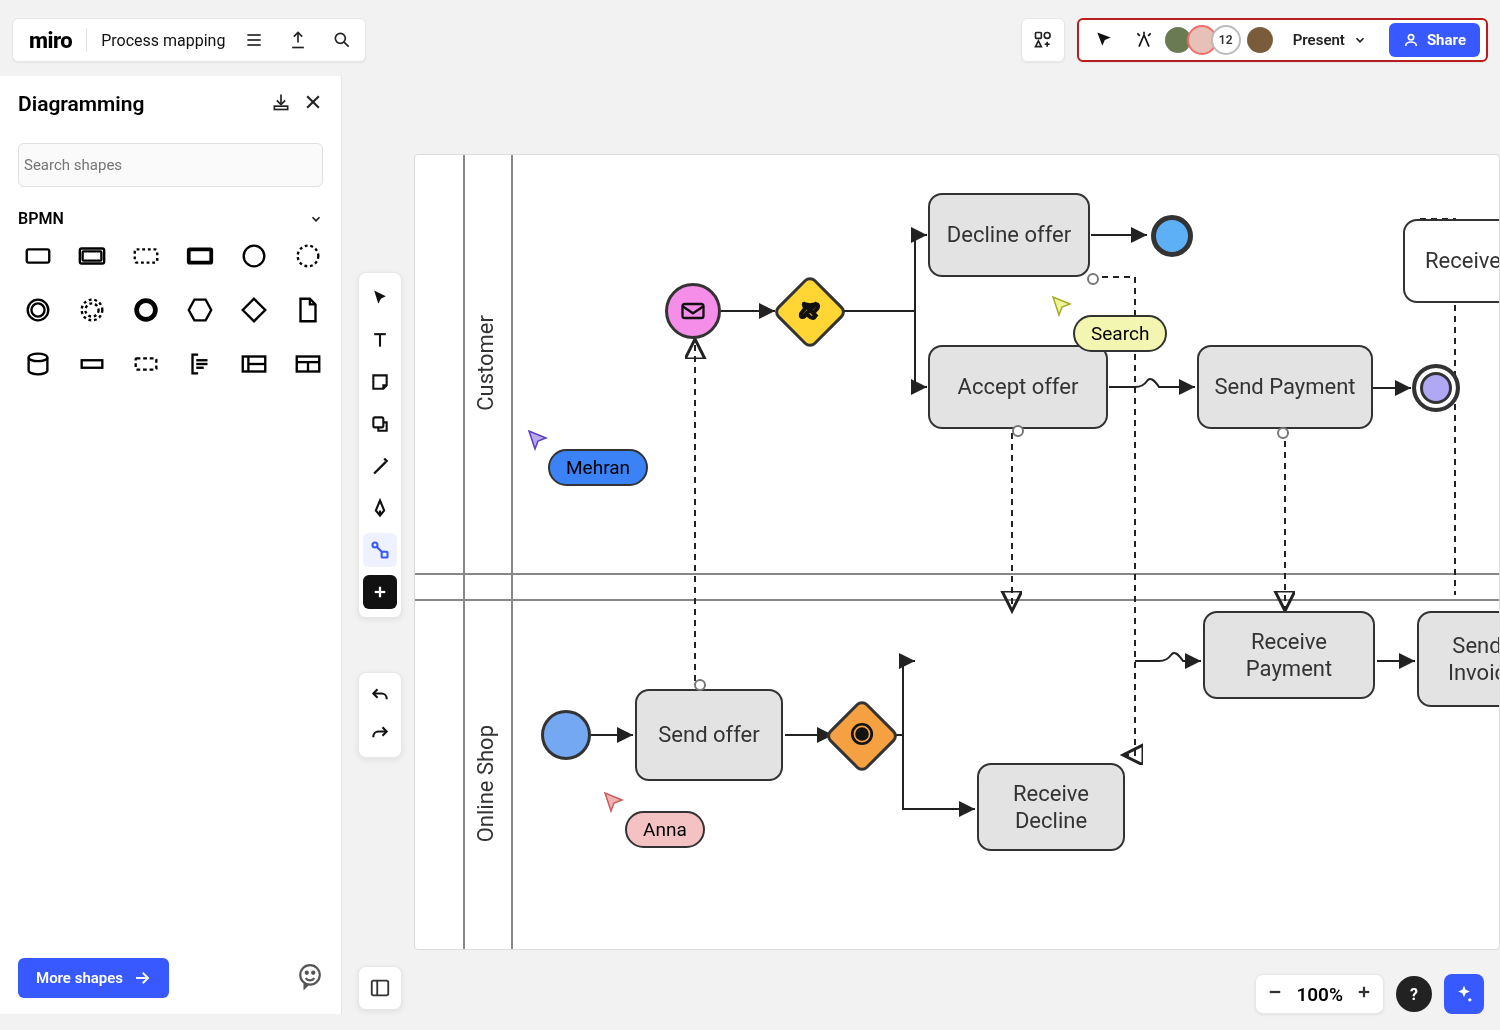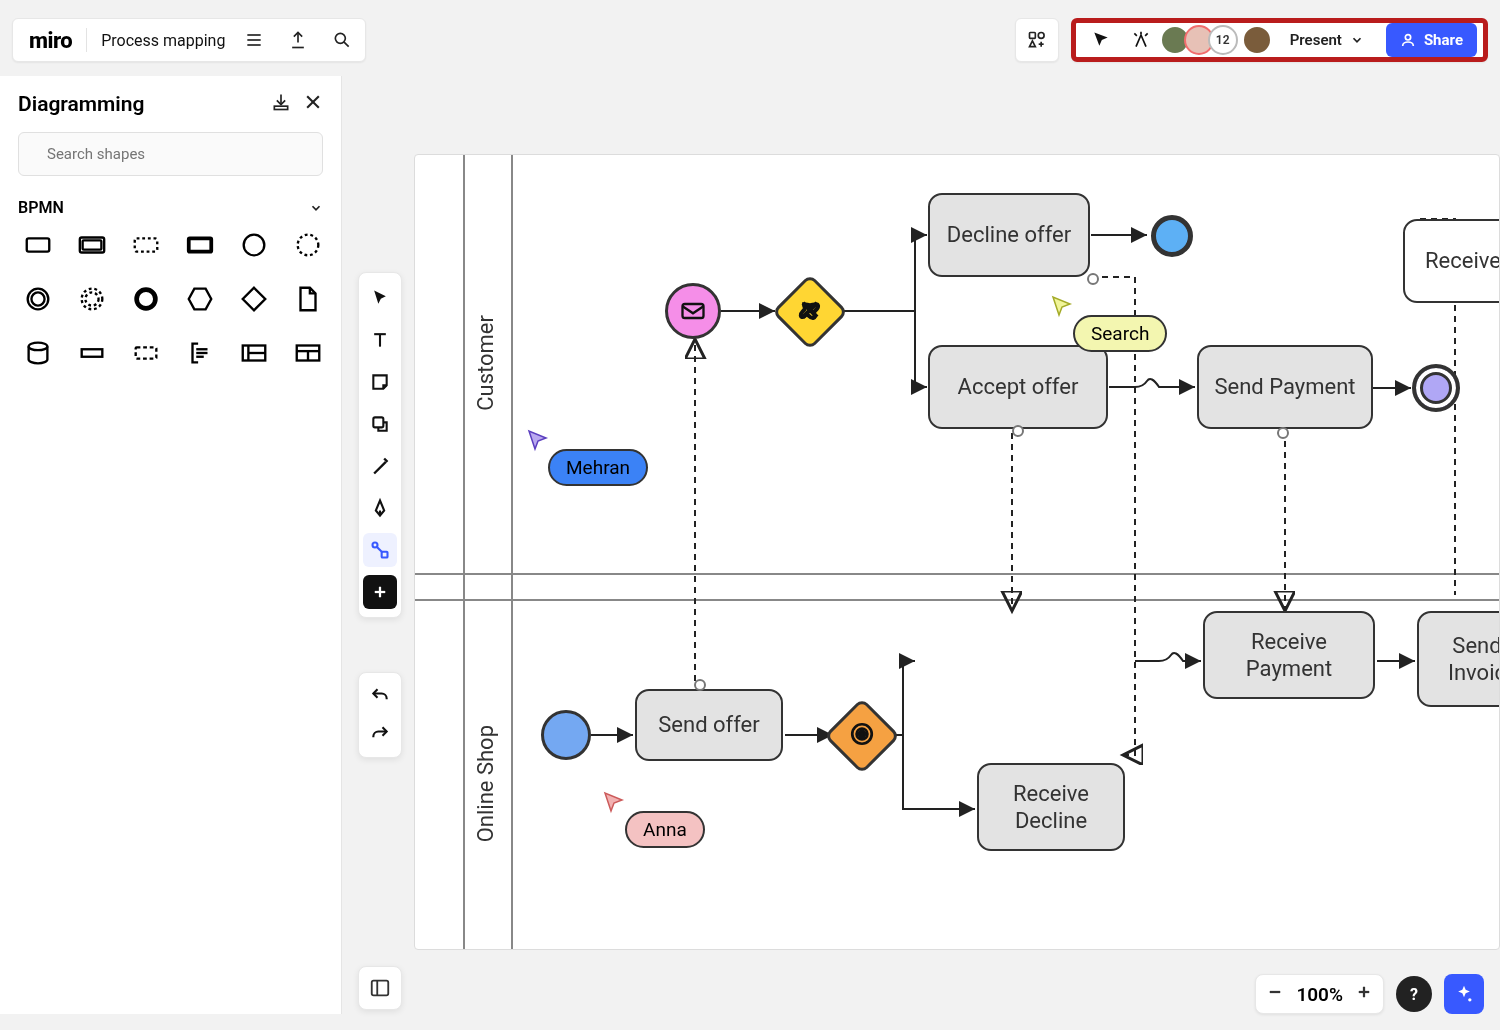--- a/index.html
+++ b/index.html
@@ -6,33 +6,33 @@
   body { background: #f2f2f2; width: 1500px; height: 1030px; overflow: hidden; position: relative; }
   
   .topbar { position: absolute; top: 18px; left: 12px; right: 12px; height: 44px; display: flex; align-items: center; justify-content: space-between; }
   .topbar-left { background: #fff; border: 1px solid #e7e7e7; border-radius: 6px; height: 44px; display: flex; align-items: center; padding: 0 8px 0 16px; gap: 14px; box-shadow: 0 1px 2px rgba(0,0,0,0.06); }
   .logo { font-weight: 800; font-size: 22px; letter-spacing: -0.5px; }
   .vsep { width: 1px; height: 24px; background: #e3e3e3; }
   .board-title { font-size: 16px; color: #111; }
   .icon-btn-plain { width: 30px; height: 30px; display:flex; align-items:center; justify-content:center; cursor:pointer; border-radius:4px; color:#222; }
   .topbar-right { display:flex; align-items:center; gap:12px; }
   .square-card { background:#fff; border:1px solid #e7e7e7; border-radius:6px; height:44px; width:44px; display:flex; align-items:center; justify-content:center; box-shadow:0 1px 2px rgba(0,0,0,0.06); }
-  .collab-card { background:#fff; border:5px solid #b91c1c; border-radius:6px; height:44px; display:flex; align-items:center; padding:0 6px 0 10px; gap:10px; box-shadow:0 1px 2px rgba(0,0,0,0.06); }
+  .collab-card { background:#fff; border:2px solid #b91c1c; border-radius:6px; height:44px; display:flex; align-items:center; padding:0 6px 0 10px; gap:10px; box-shadow:0 1px 2px rgba(0,0,0,0.06); }
   .avatars { display:flex; align-items:center; }
   .avatar { width:30px; height:30px; border-radius:50%; border:2px solid #fff; margin-left:-6px; display:flex; align-items:center; justify-content:center; font-size:12px; font-weight:600; color:#333; background:#ccc; }
   .avatar.count { background:#fff; border:2px solid #bbb; }
   .present-btn { display:flex; align-items:center; gap:8px; font-size:15px; font-weight:600; color:#222; padding:4px 8px; cursor:pointer; }
   .share-btn { background:#3859ff; color:#fff; border-radius:6px; height:34px; display:flex; align-items:center; gap:8px; padding:0 14px; font-weight:700; font-size:15px; cursor:pointer; margin-left:4px; }
 
   
   .left-panel { position:absolute; top:76px; left:0; bottom:16px; width:342px; background:#fff; border-right:1px solid #e5e5e5; padding:16px 18px; display:flex; flex-direction:column; }
-  .panel-header { display:flex; align-items:center; justify-content:space-between; margin-bottom:16px; }
+  .panel-header { display:flex; align-items:center; justify-content:space-between; margin-bottom:27px; }
   .panel-title { font-size:21px; font-weight:600; }
   .panel-actions { display:flex; gap:12px; color:#333; }
-  .search { width:100%; border:1px solid #e0e0e0; background:#fafafa; border-radius:6px; height:44px; padding:0 28px; font-size:15px; color:#666; margin-bottom:22px; }
+  .search { width:100%; border:1px solid #e0e0e0; background:#fafafa; border-radius:6px; height:44px; padding:0 5px; font-size:15px; color:#666; margin-bottom:22px; }
   .section-label { display:flex; justify-content:space-between; align-items:center; font-size:16px; font-weight:600; margin-bottom:8px; cursor:pointer; }
   .shape-grid { display:grid; grid-template-columns: repeat(6, 40px); gap: 14px 14px; }
   .shape-cell { width:40px; height:40px; display:flex; align-items:center; justify-content:center; cursor:pointer; }
   .shape-cell svg { width:30px; height:30px; }
   .panel-footer { margin-top:auto; display:flex; align-items:center; justify-content:space-between; padding-top:12px; }
   .more-btn { background:#3859ff; color:#fff; border:none; border-radius:6px; height:40px; padding:0 18px; font-size:15px; font-weight:600; display:flex; align-items:center; gap:10px; cursor:pointer; }
 
   
   .tool-rail { position:absolute; left:358px; top:272px; width:44px; background:#fff; border:1px solid #e7e7e7; border-radius:8px; display:flex; flex-direction:column; align-items:center; padding:8px 0; gap:8px; box-shadow:0 2px 6px rgba(0,0,0,0.08); }
   .tool-btn { width:34px; height:34px; display:flex; align-items:center; justify-content:center; border-radius:6px; cursor:pointer; color:#222; }
@@ -266,20 +266,38 @@
         </svg>
       </div>
     <div class="shape-cell">
         <svg viewBox="0 0 32 32" fill="none" stroke="#000" stroke-width="2.5">
           <rect x="4" y="8" width="24" height="16"></rect>
           <line x1="4" y1="14" x2="28" y2="14"></line>
           <line x1="16" y1="14" x2="16" y2="24"></line>
         </svg>
       </div>
   </div>
+  <div class="panel-footer">
+    <button class="more-btn">
+      <span>More shapes</span>
+      <svg width="18" height="18" viewBox="0 0 24 24" fill="none" stroke="#fff" stroke-width="2.5">
+          <line x1="4" y1="12" x2="20" y2="12"></line>
+          <polyline points="13 5 20 12 13 19"></polyline>
+        </svg>
+    </button>
+    <span>
+      <svg width="26" height="26" viewBox="0 0 24 24" fill="none" stroke="#555" stroke-width="2">
+          <circle cx="12" cy="11" r="9"></circle>
+          <circle cx="9" cy="9" r="1" fill="#555"></circle>
+          <circle cx="15" cy="9" r="1" fill="#555"></circle>
+          <path d="M8 14c1 1.5 2.5 2 4 2s3-.5 4-2"></path>
+          <path d="M10 20l-3 3v-4"></path>
+        </svg>
+    </span>
+  </div>
 </div>
 
 <div class="tool-rail">
   <div class="tool-btn">
       <svg width="20" height="20" viewBox="0 0 24 24" fill="#111">
         <path d="M5 3l5 16 3-6 6-3z"></path>
       </svg>
     </div>
   <div class="tool-btn">
       <svg width="20" height="20" viewBox="0 0 24 24" fill="none" stroke="#111" stroke-width="2.5">
@@ -399,21 +417,21 @@
         </svg></div>
   </div>
   <div class="bpmn-task" style="left:513px; top:38px; width:162px; height:84px">Decline offer</div>
   <div class="bpmn-event end" style="left:736px; top:60px"></div>
   <div class="bpmn-task" style="left:782px; top:190px; width:176px; height:84px">Send Payment</div>
   <div class="bpmn-task" style="left:513px; top:190px; width:180px; height:84px">Accept offer</div>
   <div class="bpmn-event inter" style="left:997px; top:209px"></div>
   <div class="bpmn-task white" style="left:988px; top:64px; width:120px; height:84px">Receive</div>
 
   <div class="bpmn-event start" style="left:126px; top:555px"></div>
-  <div class="bpmn-task" style="left:220px; top:534px; width:148px; height:72px">Send offer</div>
+  <div class="bpmn-task" style="left:220px; top:534px; width:148px; height:92px">Send offer</div>
   <div class="bpmn-gateway orange" style="left:420px; top:554px">
     <div class="gw-inner"><svg width="26" height="26" viewBox="0 0 24 24" fill="none" stroke="#111" stroke-width="2.5">
           <circle cx="12" cy="12" r="9"></circle>
           <circle cx="12" cy="12" r="5"></circle>
           <polygon points="12,8 15,11 14,15 10,15 9,11" fill="#111"></polygon>
         </svg></div>
   </div>
   <div class="bpmn-task" style="left:788px; top:456px; width:172px; height:88px">Receive Payment</div>
   <div class="bpmn-task" style="left:1002px; top:456px; width:120px; height:96px">Send Invoic</div>
   <div class="bpmn-task" style="left:562px; top:608px; width:148px; height:88px">Receive Decline</div>

